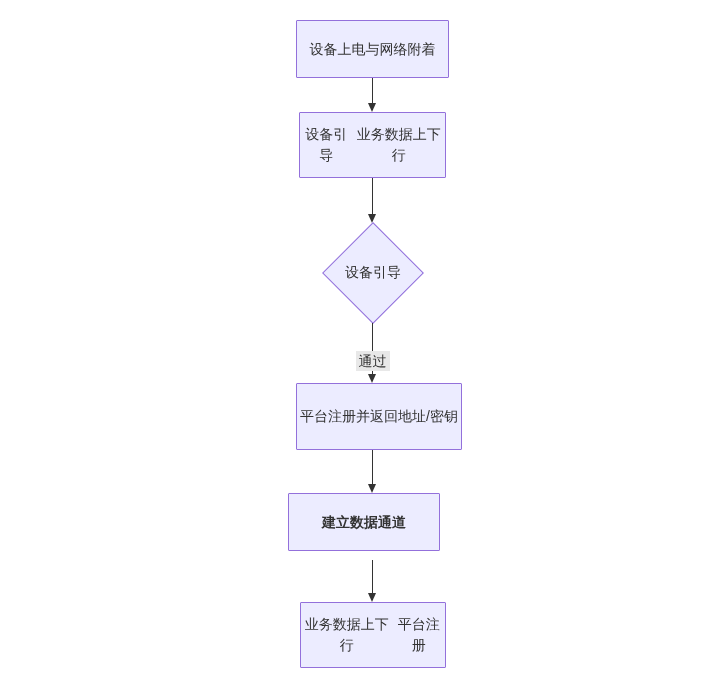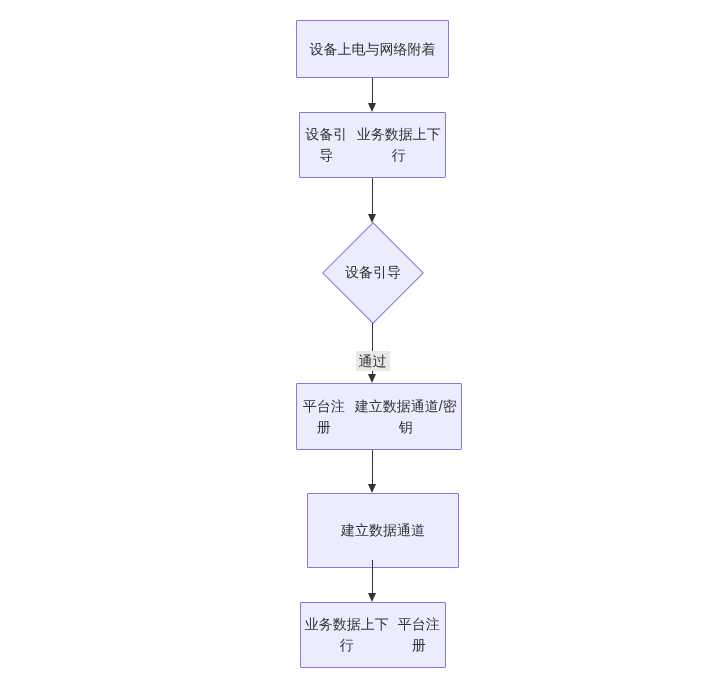--- a/index.html
+++ b/index.html
@@ -92,21 +92,21 @@
     background: var(--edge-label-bg);
     font-size: 14px;
     line-height: 20px;
     padding: 0 3px;
     white-space: nowrap;
   }
   
   .n1 { left: 296px; top: 20px;  width: 153px; height: 58px; }
   .n2 { left: 299px; top: 112px; width: 147px; height: 66px; }
   .n4 { left: 296px; top: 383px; width: 166px; height: 67px; }
-  .n5 { left: 307px; top: 493px; width: 152px; height: 75px; }
+  .n5 { left: 288px; top: 493px; width: 152px; height: 58px; font-weight: bold; }
   .n6 { left: 300px; top: 602px; width: 146px; height: 66px; }
   
   .e1 { top: 78px;  height: 34px; }
   .e2 { top: 178px; height: 45px; }
   .e3 { top: 323px; height: 60px; }
   .e4 { top: 450px; height: 43px; }
   .e5 { top: 560px; height: 42px; }
   .e3 .edge-label { top: 28px; }
 </style>
 </head>
@@ -139,21 +139,21 @@
   </div>
 
   <div class="edge e3">
     <div class="edge-line"></div>
     <div class="edge-label">通过</div>
     <div class="edge-arrowhead"></div>
   </div>
 
   <div class="node-rect n4">
     <span>平台注册</span>
-    <span>建立数据通道/密钥</span>
+    <span>并返回地址/密钥</span>
   </div>
 
   <div class="edge e4">
     <div class="edge-line"></div>
     <div class="edge-arrowhead"></div>
   </div>
 
   <div class="node-rect n5">
     <span>建立数据通道</span>
   </div>

